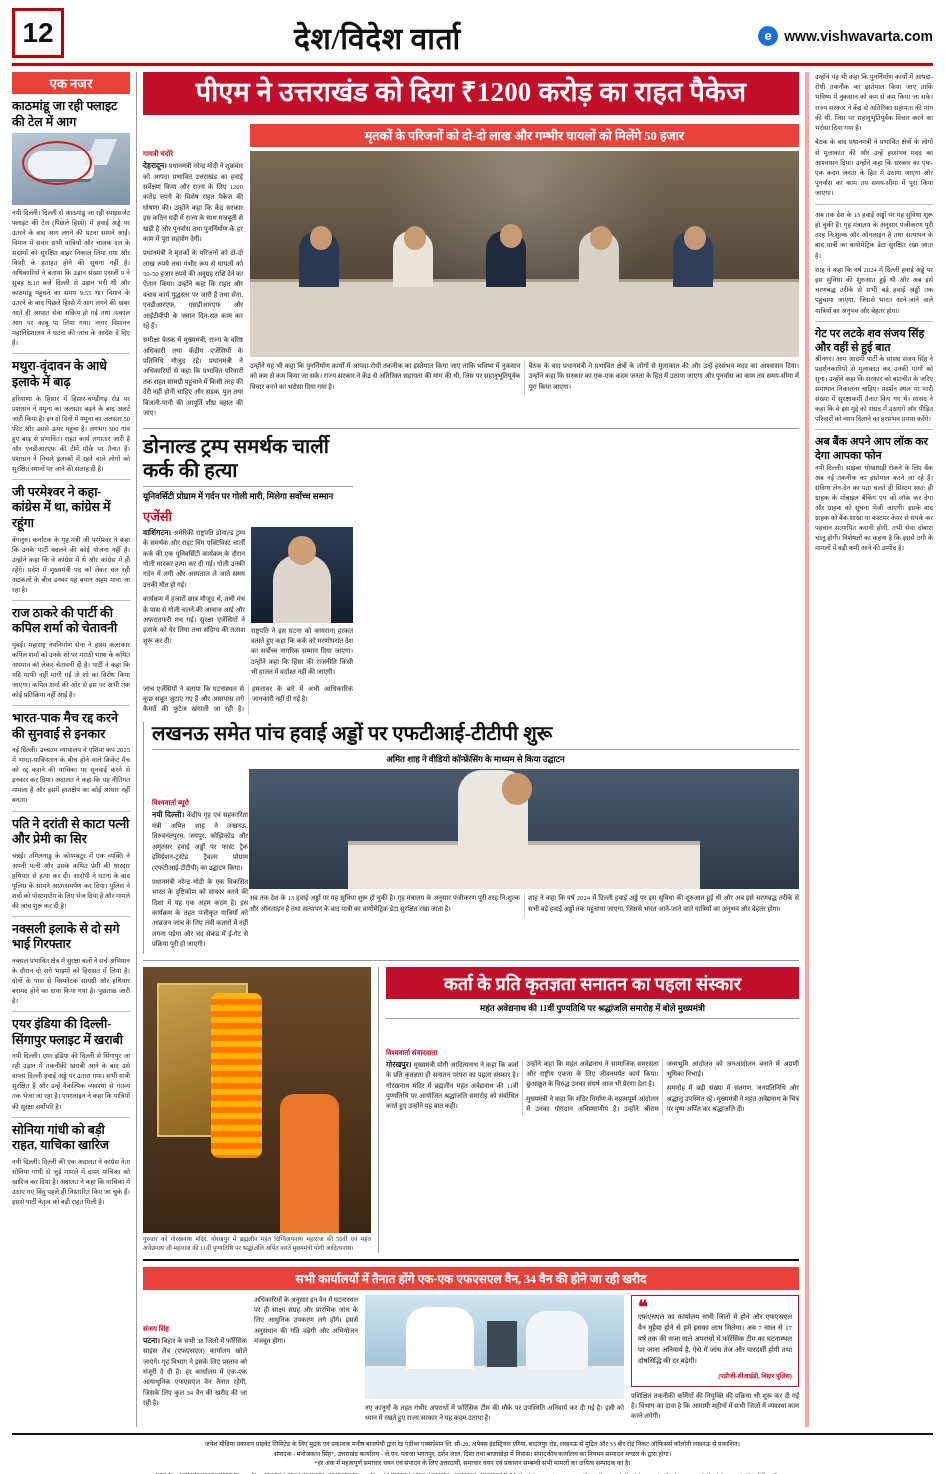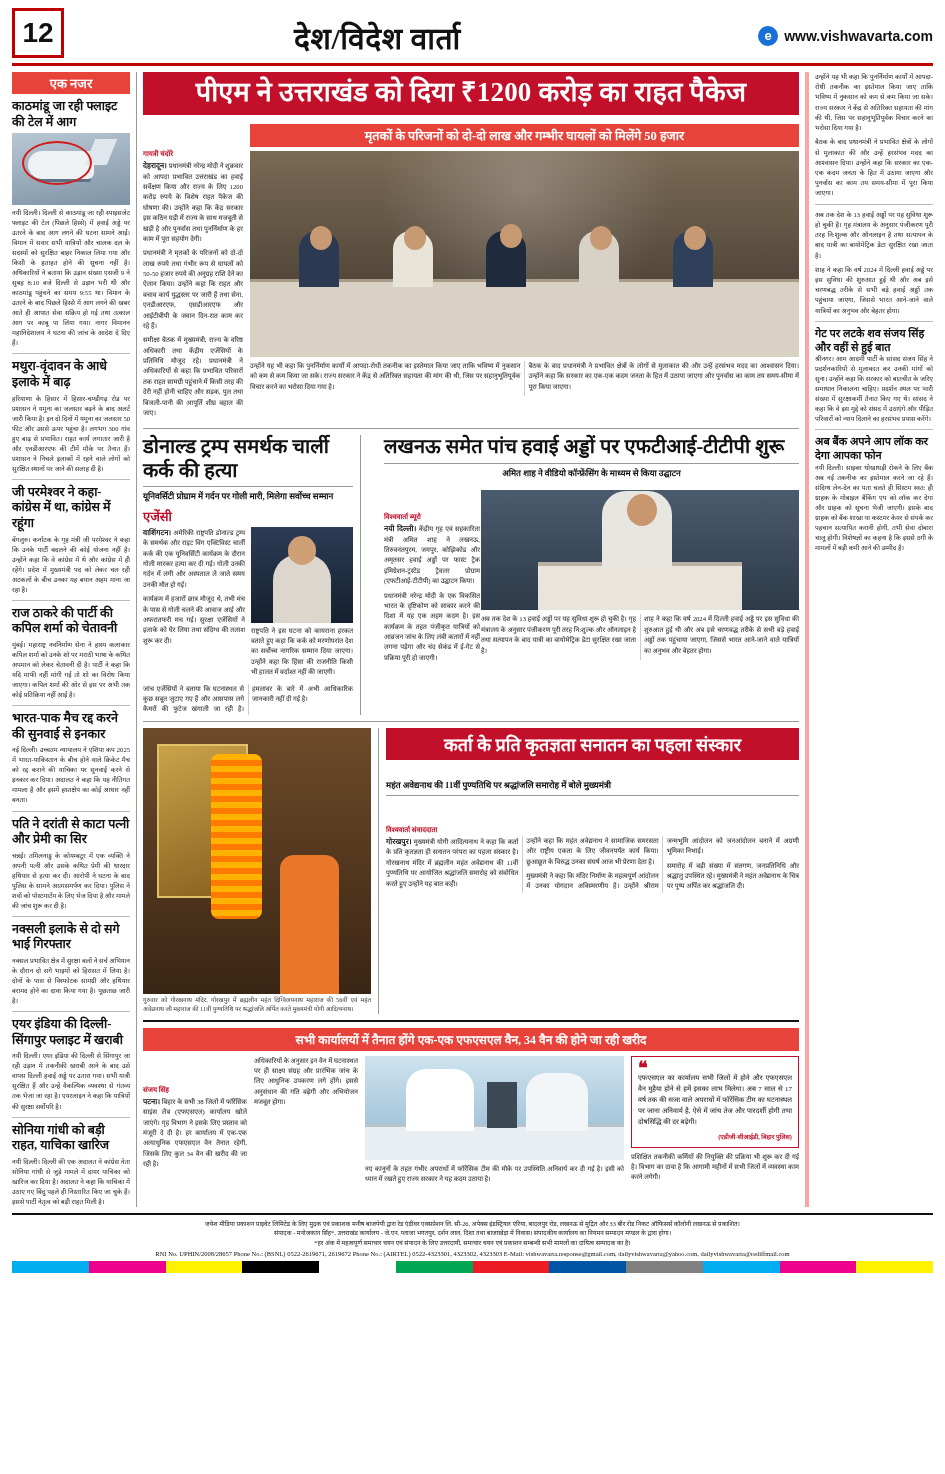--- a/index.html
+++ b/index.html
@@ -244,21 +244,21 @@
             <div class="txt cols2" style="margin-top:4px;">
               <p>उन्होंने यह भी कहा कि पुनर्निर्माण कार्यों में आपदा-रोधी तकनीक का इस्तेमाल किया जाए ताकि भविष्य में नुकसान को कम से कम किया जा सके। राज्य सरकार ने केंद्र से अतिरिक्त सहायता की मांग की थी, जिस पर सहानुभूतिपूर्वक विचार करने का भरोसा दिया गया है।</p>
               <p>बैठक के बाद प्रधानमंत्री ने प्रभावित क्षेत्रों के लोगों से मुलाकात की और उन्हें हरसंभव मदद का आश्वासन दिया। उन्होंने कहा कि सरकार का एक-एक कदम जनता के हित में उठाया जाएगा और पुनर्वास का काम तय समय-सीमा में पूरा किया जाएगा।</p>
             </div>
           </div>
         </div>
       </div>
 
       <div class="divider"></div>
 
-      <div style="display:flex; gap:7px;">
+      <div style="display:flex; gap:7px;flex-direction:column;">
 
         <div style="width:210px;">
           <div class="hl2">डोनाल्ड ट्रम्प समर्थक चार्ली कर्क की हत्या</div>
           <div class="divider" style="margin:4px 0;"></div>
           <div class="sub-sm">यूनिवर्सिटी प्रोग्राम में गर्दन पर गोली मारी, मिलेगा सर्वोच्च सम्मान</div>
           <div class="agency" style="margin-top:4px;">एजेंसी</div>
           <div style="display:flex; gap:6px; margin-top:2px;">
             <div style="flex:1;">
               <div class="txt">
                 <p><span class="dateline">वाशिंगटन।</span>
@@ -274,25 +274,25 @@
               <div class="txt" style="margin-top:3px;">
                 <p>राष्ट्रपति ने इस घटना को कायराना हरकत बताते हुए कहा कि कर्क को मरणोपरांत देश का सर्वोच्च नागरिक सम्मान दिया जाएगा। उन्होंने कहा कि हिंसा की राजनीति किसी भी हालत में बर्दाश्त नहीं की जाएगी।</p>
               </div>
             </div>
           </div>
           <div class="txt cols2" style="margin-top:2px;">
             <p>जांच एजेंसियों ने बताया कि घटनास्थल से कुछ सबूत जुटाए गए हैं और आसपास लगे कैमरों की फुटेज खंगाली जा रही है। हमलावर के बारे में अभी आधिकारिक जानकारी नहीं दी गई है।</p>
           </div>
         </div>
 
-        <div style="flex:1; border-left:1px solid #999; padding-left:23px;">
+        <div style="flex:1; border-left:1px solid #999; padding-left:8px;">
           <div class="hl2">लखनऊ समेत पांच हवाई अड्डों पर एफटीआई-टीटीपी शुरू</div>
           <div class="divider" style="margin:4px 0;"></div>
           <div class="sub-sm" style="text-align:center;">अमित शाह ने वीडियो कॉन्फ्रेंसिंग के माध्यम से किया उद्घाटन</div>
-          <div style="display:flex; gap:1px; margin-top:4px;align-items:center;">
+          <div style="display:flex; gap:1px; margin-top:4px;">
             <div style="width:96px;">
               <div class="byline">विश्ववार्ता ब्यूरो</div>
               <div class="txt">
                 <p><span class="dateline">नयी दिल्ली।</span>
                    <span>केंद्रीय गृह एवं सहकारिता मंत्री अमित शाह ने लखनऊ, तिरुवनंतपुरम, जयपुर, कोझिकोड और अमृतसर हवाई अड्डों पर फास्ट ट्रैक इमिग्रेशन-ट्रस्टेड ट्रैवलर प्रोग्राम (एफटीआई-टीटीपी) का उद्घाटन किया।</span></p>
                 <p>प्रधानमंत्री नरेन्द्र मोदी के एक विकसित भारत के दृष्टिकोण को साकार करने की दिशा में यह एक अहम कदम है। इस कार्यक्रम के तहत पंजीकृत यात्रियों को आव्रजन जांच के लिए लंबी कतारों में नहीं लगना पड़ेगा और चंद सेकंड में ई-गेट से प्रक्रिया पूरी हो जाएगी।</p>
               </div>
             </div>
             <div style="flex:1;">
               <div class="photo shah" style="height:120px;">
@@ -315,21 +315,21 @@
         <div style="width:228px;">
           <div class="photo temple" style="height:266px;">
             <div class="mural"></div>
               <div class="garland"></div>
               <div class="saffron"></div>
           </div>
           <div class="caption">गुरुवार को गोरखनाथ मंदिर, गोरखपुर में ब्रह्मलीन महंत दिग्विजयनाथ महाराज की 56वीं एवं महंत अवेद्यनाथ जी महाराज की 11वीं पुण्यतिथि पर श्रद्धांजलि अर्पित करते मुख्यमंत्री योगी आदित्यनाथ।</div>
         </div>
         <div style="flex:1; border-left:1px solid #999; padding-left:7px;">
           <div class="sanatan-band">कर्ता के प्रति कृतज्ञता सनातन का पहला संस्कार</div>
-          <div class="sub-sm" style="margin-top:20px;font-family:Liberation Serif, serif;">महंत अवेद्यनाथ की 11वीं पुण्यतिथि पर श्रद्धांजलि समारोह में बोले मुख्यमंत्री</div>
+          <div class="sub-sm" style="text-align:center; margin-top:4px;font-family:Liberation Serif, serif;">महंत अवेद्यनाथ की 11वीं पुण्यतिथि पर श्रद्धांजलि समारोह में बोले मुख्यमंत्री</div>
           <div class="divider" style="margin:4px 0;"></div>
           <div class="byline">विश्ववार्ता संवाददाता</div>
           <div class="txt cols3" style="margin-top:2px;">
             <p><span class="dateline">गोरखपुर।</span>
                <span>मुख्यमंत्री योगी आदित्यनाथ ने कहा कि कर्ता के प्रति कृतज्ञता ही सनातन परंपरा का पहला संस्कार है। गोरखनाथ मंदिर में ब्रह्मलीन महंत अवेद्यनाथ की 11वीं पुण्यतिथि पर आयोजित श्रद्धांजलि समारोह को संबोधित करते हुए उन्होंने यह बात कही।</span></p>
             <p>उन्होंने कहा कि महंत अवेद्यनाथ ने सामाजिक समरसता और राष्ट्रीय एकता के लिए जीवनपर्यंत कार्य किया। छुआछूत के विरुद्ध उनका संघर्ष आज भी प्रेरणा देता है।</p>
             <p>मुख्यमंत्री ने कहा कि मंदिर निर्माण के महत्वपूर्ण आंदोलन में उनका योगदान अविस्मरणीय है। उन्होंने श्रीराम जन्मभूमि आंदोलन को जनआंदोलन बनाने में अग्रणी भूमिका निभाई।</p>
             <p>समारोह में बड़ी संख्या में संतगण, जनप्रतिनिधि और श्रद्धालु उपस्थित रहे। मुख्यमंत्री ने महंत अवेद्यनाथ के चित्र पर पुष्प अर्पित कर श्रद्धांजलि दी।</p>
           </div>
         </div>

